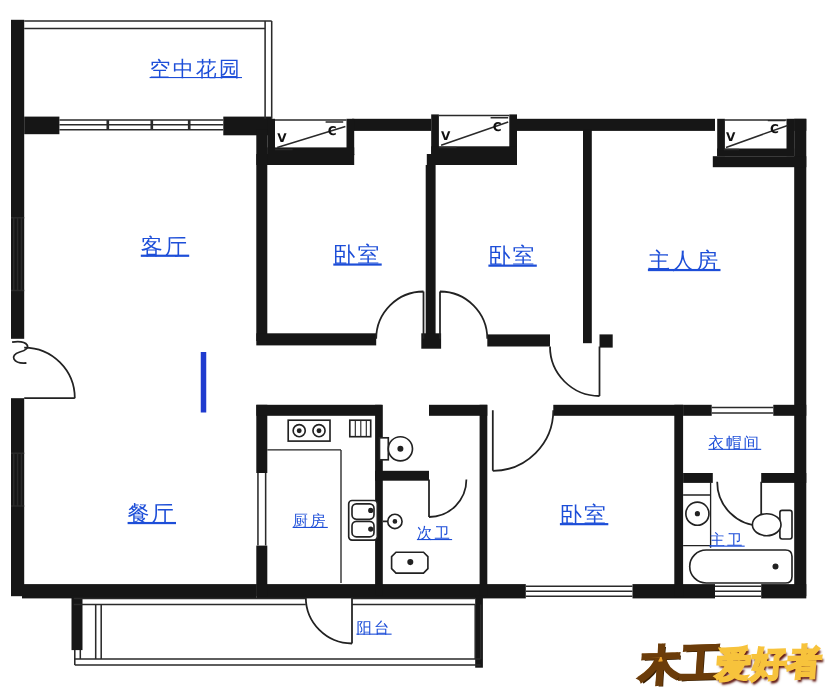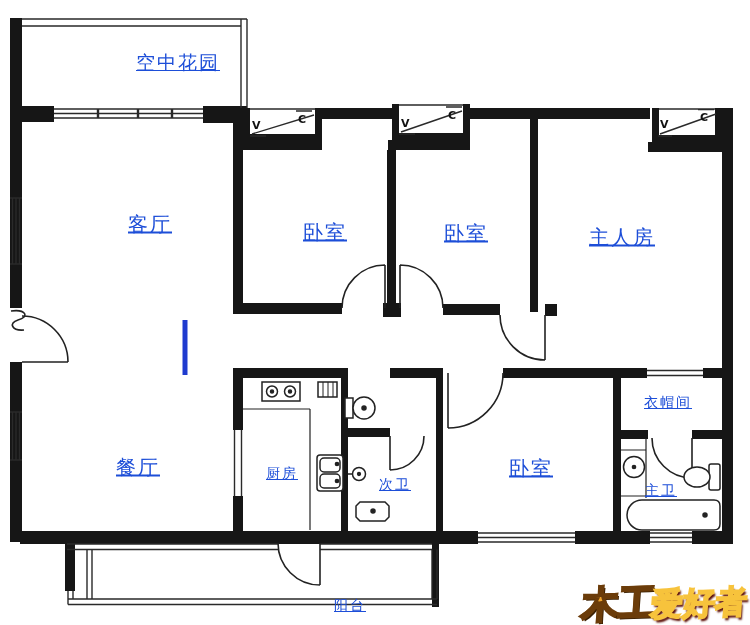--- a/index.html
+++ b/index.html
@@ -202,21 +202,21 @@
   <div class="rlabel lbl-20" style="left:122px;top:224px;margin-left:28px;">客厅</div>
   <div class="rlabel lbl-20" style="left:325px;top:232px;">卧室</div>
   <div class="rlabel lbl-20" style="left:466px;top:233px;">卧室</div>
   <div class="rlabel lbl-20" style="left:622px;top:237px;text-align:right;">主人房</div>
   <div class="rlabel lbl-20" style="left:122px;top:467px;margin-left:16px;">餐厅</div>
   <div class="rlabel lbl-18" style="left:282px;top:474px;">厨房</div>
   <div class="rlabel lbl-18" style="left:395px;top:485px;">次卫</div>
   <div class="rlabel lbl-20" style="left:531px;top:468px;">卧室</div>
   <div class="rlabel lbl-18" style="left:668px;top:403px;">衣帽间</div>
   <div class="rlabel lbl-18" style="left:661px;top:491px;">主卫</div>
-  <div class="rlabel lbl-18" style="left:350px;top:571px;margin-top:35px;">阳台</div>
+  <div class="rlabel lbl-18" style="left:340px;top:571px;">阳台</div>
 
   <span class="ac-letter" style="left:252px;top:119px;">V</span>
   <span class="ac-letter" style="left:298px;top:113px;">C</span>
   <span class="ac-letter" style="left:401px;top:117px;">V</span>
   <span class="ac-letter" style="left:448px;top:109px;">C</span>
   <span class="ac-letter" style="left:660px;top:118px;">V</span>
   <span class="ac-letter" style="left:700px;top:111px;">C</span>
 
   <div class="wm">
     <span class="p1">木工</span><span class="p2">爱好者</span>

